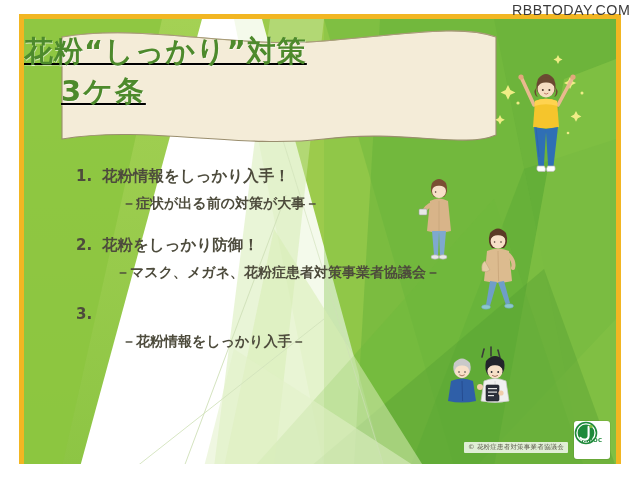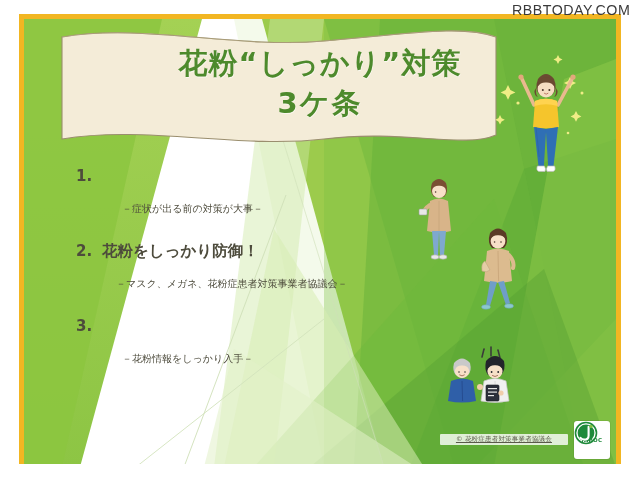--- a/index.html
+++ b/index.html
@@ -20,62 +20,61 @@
   .frame{
     position:absolute;left:19px;top:14px;width:602px;height:458px;
     border:5px solid #f2b622;box-sizing:border-box;background:#ffffff;
     overflow:hidden;
   }
   .slide{position:absolute;inset:0;overflow:hidden;background:#ffffff;}
   .slide svg{position:absolute;left:0;top:0;}
 
   
   .banner-text{
-    position:absolute;left:0;right:0;top:24px;z-index:20;
-    text-align:center;pointer-events:none;
+    position:absolute;left:0;right:0;top:12px;z-index:20;
+    pointer-events:none;text-decoration:underline;
   }
   .banner-line{
     font-family:"DejaVu Sans","Liberation Sans",sans-serif;
     font-weight:bold;color:#4d8a2c;
     font-size:29px;line-height:40px;letter-spacing:1px;
     text-shadow:0.5px 0.5px 0 rgba(255,255,255,0.6);
     white-space:nowrap;
   }
-  .banner-line.l2{font-size:29px;letter-spacing:2px;}
+  .banner-line.l2{font-size:29px;letter-spacing:2px;padding-left:37px;}
 
   
   .body-list{
     position:absolute;left:52px;top:146px;width:440px;z-index:25;
   }
   .item{margin-bottom:20px;}
   .item-head{
     display:flex;align-items:baseline;
     font-family:"DejaVu Sans","Liberation Sans",sans-serif;
     font-weight:bold;color:#4d4b3c;
     font-size:15.5px;line-height:23px;white-space:nowrap;
   }
   .item-num{width:26px;flex:0 0 26px;font-size:15px;}
   .item-sub{
-    margin-top:10px;padding-left:46px;
-    font-family:"DejaVu Sans","Liberation Sans",sans-serif;
-    font-weight:normal;color:#4d4b3c;
-    font-size:10px;line-height:22px;white-space:nowrap;
+    margin-top:4px;padding-left:46px;
+    font-family:"DejaVu Sans","Liberation Sans",sans-serif;
+    font-weight:bold;color:#4d4b3c;
+    font-size:14px;line-height:22px;white-space:nowrap;
   }
   .item.i2 .item-sub{padding-left:40px;}
   .item.i3 .item-sub{padding-left:46px;}
 
   
   .credit{
-    position:absolute;right:48px;bottom:22px;z-index:40;
+    position:absolute;right:48px;bottom:14px;z-index:40;
     background:rgba(255,255,255,0.80);
-    padding:1px 16px;border-radius:1px;
+    padding:1px 4px;border-radius:1px;
     font-family:"DejaVu Sans","Liberation Sans",sans-serif;
     font-size:6.5px;color:#5a5a4a;white-space:nowrap;
     letter-spacing:0.2px;
-    text-decoration:underline;
   }
   
   .japoc{
     position:absolute;right:6px;bottom:8px;z-index:45;
     width:36px;height:38px;background:#ffffff;
     border-radius:3px;display:flex;flex-direction:column;
     align-items:center;justify-content:center;
     box-shadow:0 0 0 1px rgba(0,0,0,0.05);
   }
   .japoc-label{
@@ -265,20 +264,21 @@
       <div class="banner-text">
         <div class="banner-line l1">花粉“しっかり”対策</div>
         <div class="banner-line l2">3ケ条</div>
       </div>
 
       <div class="body-list">
 
         <div class="item i1">
           <div class="item-head">
             <span class="item-num">1.</span>
+            <span>花粉情報をしっかり入手！</span>
           </div>
           <div class="item-sub">－症状が出る前の対策が大事－</div>
         </div>
 
         <div class="item i2">
           <div class="item-head">
             <span class="item-num">2.</span>
             <span>花粉をしっかり防御！</span>
           </div>
           <div class="item-sub">－マスク、メガネ、花粉症患者対策事業者協議会－</div>

